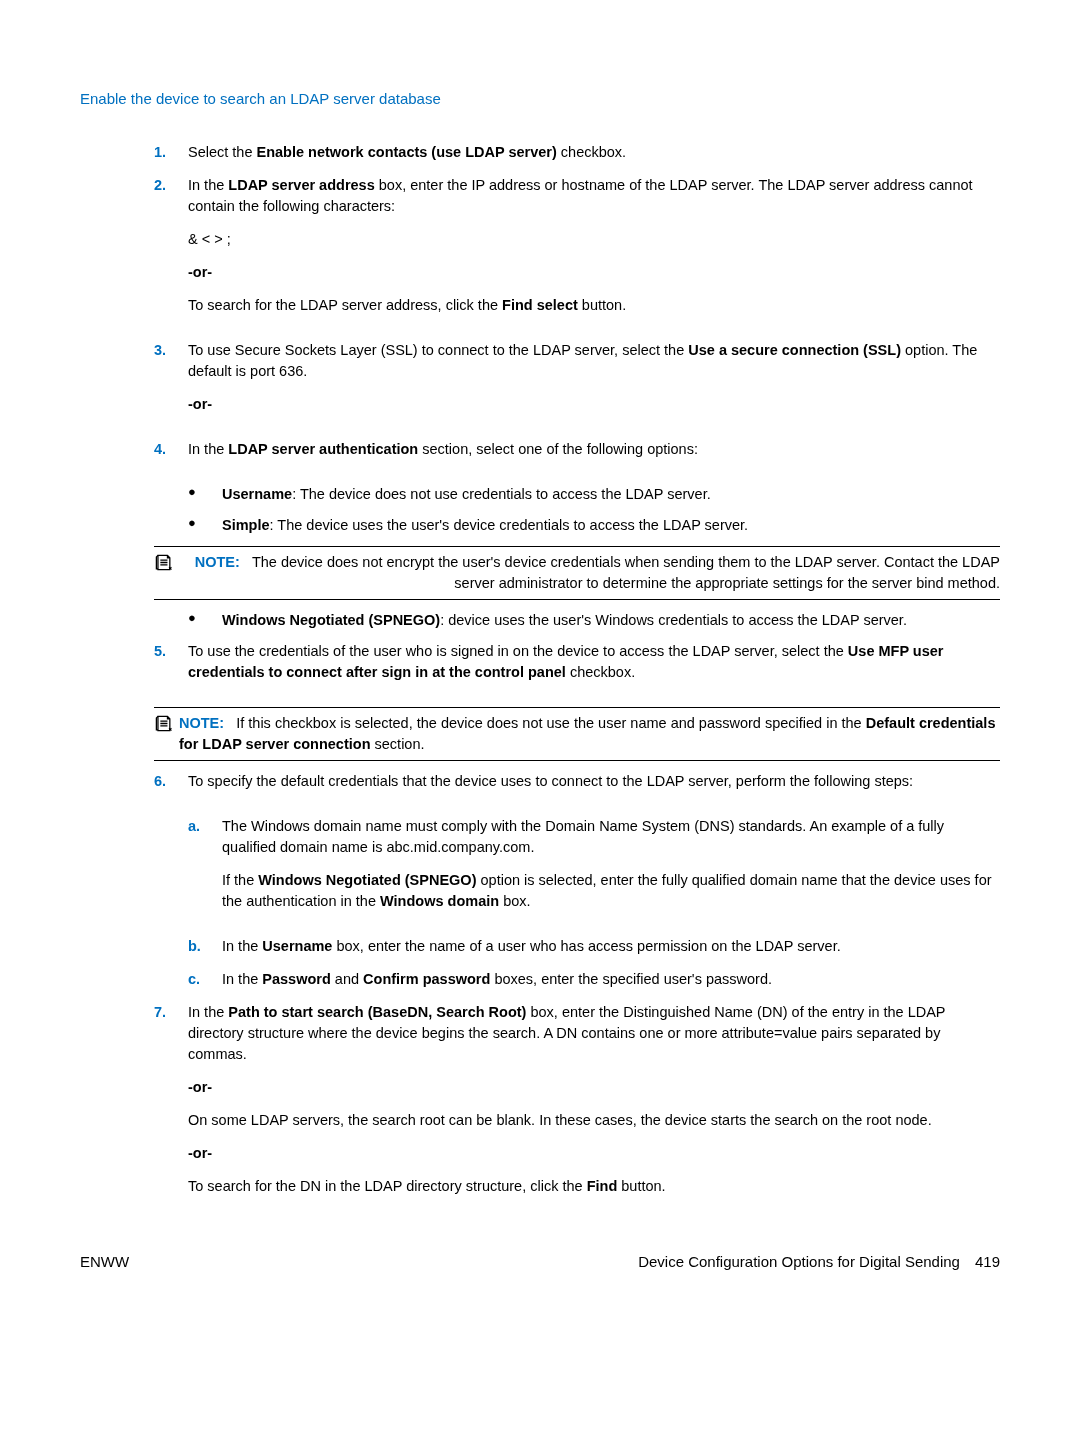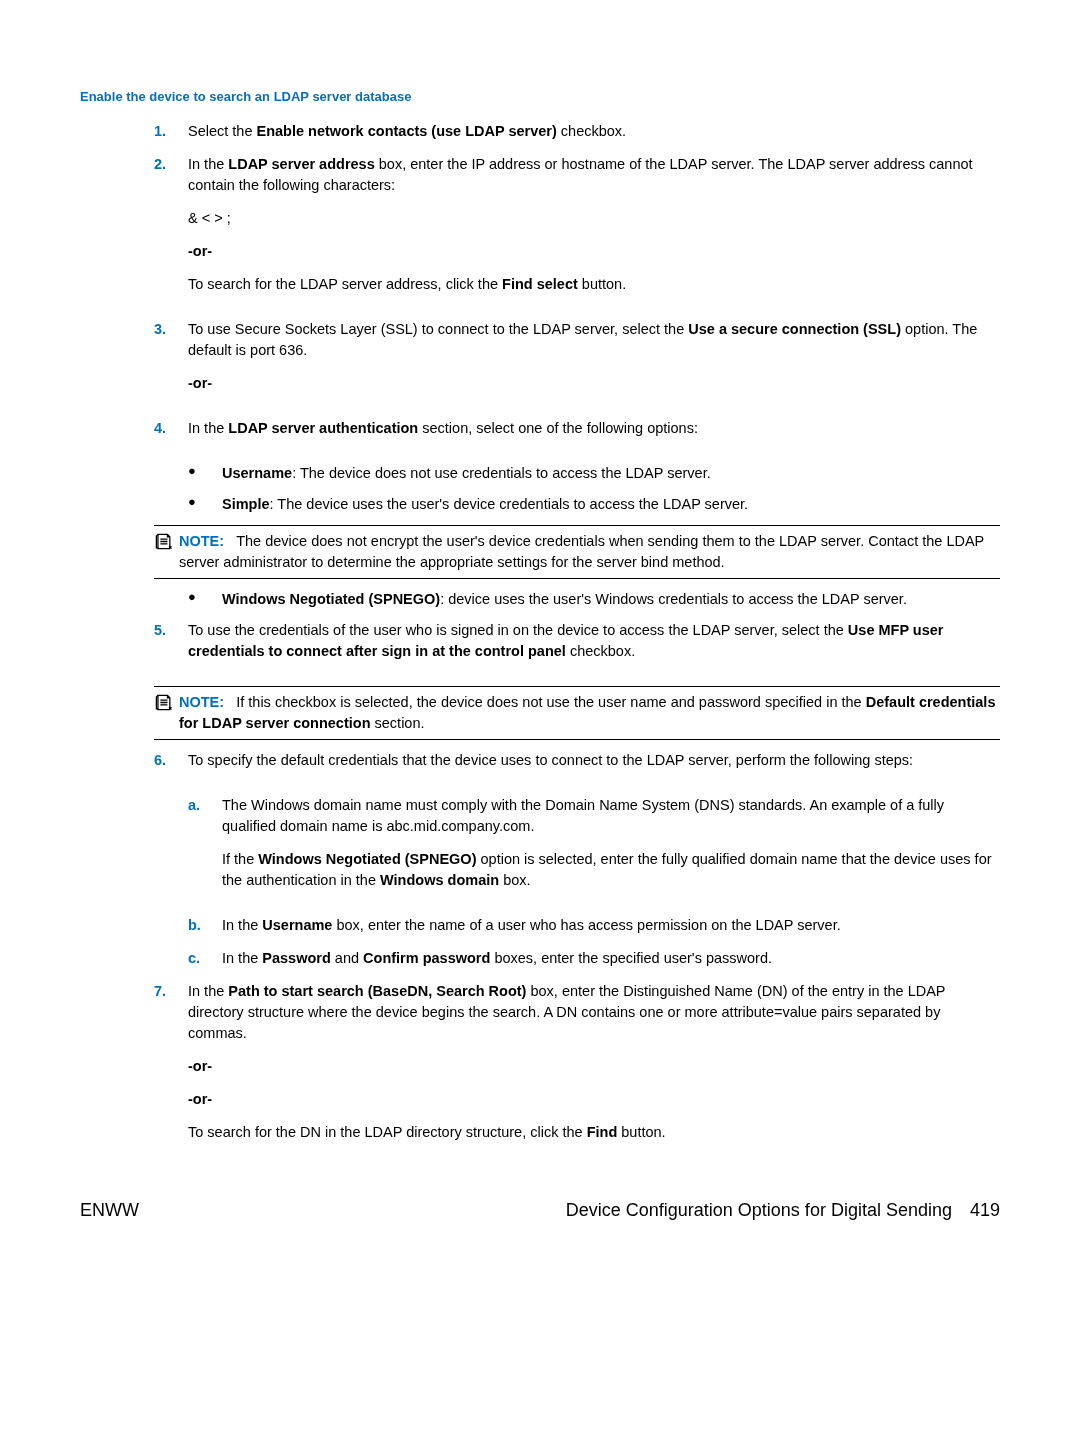--- a/index.html
+++ b/index.html
@@ -8,23 +8,23 @@
     line-height: 1.45;
     color: #000;
     margin: 0;
     padding: 88px 80px 30px 80px;
     width: 1080px;
     box-sizing: border-box;
     background: #fff;
   }
   .heading {
     color: #0070c0;
-    font-weight: bold;
-    font-size: 13px;
-    margin-bottom: 14px;
+    font-weight: normal;
+    font-size: 15px;
+    margin-bottom: 32px;
   }
   .content {
     margin-left: 74px;
   }
   .ol-num {
     display: flex;
     margin-bottom: 12px;
   }
   .ol-num .num {
     color: #0070c0;
@@ -60,21 +60,21 @@
     font-size: 13px;
     line-height: 1.3;
   }
   .bullet-row .body {
     flex: 1;
   }
   .para {
     margin-bottom: 12px;
   }
   .indent1 { margin-left: 34px; }
-  .indent2 { margin-left: 68px; }
+  .indent2 { margin-left: 68px; text-align: right; }
   .note-box {
     border-top: 1px solid #000;
     border-bottom: 1px solid #000;
     padding: 5px 0 5px 0;
     margin: 6px 0 10px 0;
   }
   .note-inner {
     display: flex;
     align-items: flex-start;
   }
@@ -86,21 +86,21 @@
     width: 19px;
     height: 19px;
     flex-shrink: 0;
     margin-right: 6px;
     margin-top: 1px;
   }
   b { font-weight: bold; }
   .footer {
     position: relative;
     margin-top: 42px;
-    font-size: 18px;
+    font-size: 15px;
   }
   .footer .left { float: left; }
   .footer .right { float: right; }
   .clearfix::after { content: ""; display: table; clear: both; }
   p { margin: 0; }
 </style>
 </head>
 <body>
 
 <div class="heading">Enable the device to search an LDAP server database</div>
@@ -210,20 +210,21 @@
   <div class="ol-abc">
     <div class="num">c.</div>
     <div class="body">In the <b>Password</b> and <b>Confirm password</b> boxes, enter the specified user's password.</div>
   </div>
 
   <div class="ol-num">
     <div class="num">7.</div>
     <div class="body">
       <p class="para">In the <b>Path to start search (BaseDN, Search Root)</b> box, enter the Distinguished Name (DN) of the entry in the LDAP directory structure where the device begins the search. A DN contains one or more attribute=value pairs separated by commas.</p>
       <p class="para"><b>-or-</b></p>
+      <p class="para">On some LDAP servers, the search root can be blank. In these cases, the device starts the search on the root node.</p>
       <p class="para"><b>-or-</b></p>
       <p class="para">To search for the DN in the LDAP directory structure, click the <b>Find</b> button.</p>
     </div>
   </div>
 
 </div>
 
 <div class="footer clearfix">
   <div class="left">ENWW</div>
   <div class="right">Device Configuration Options for Digital Sending 419</div>

